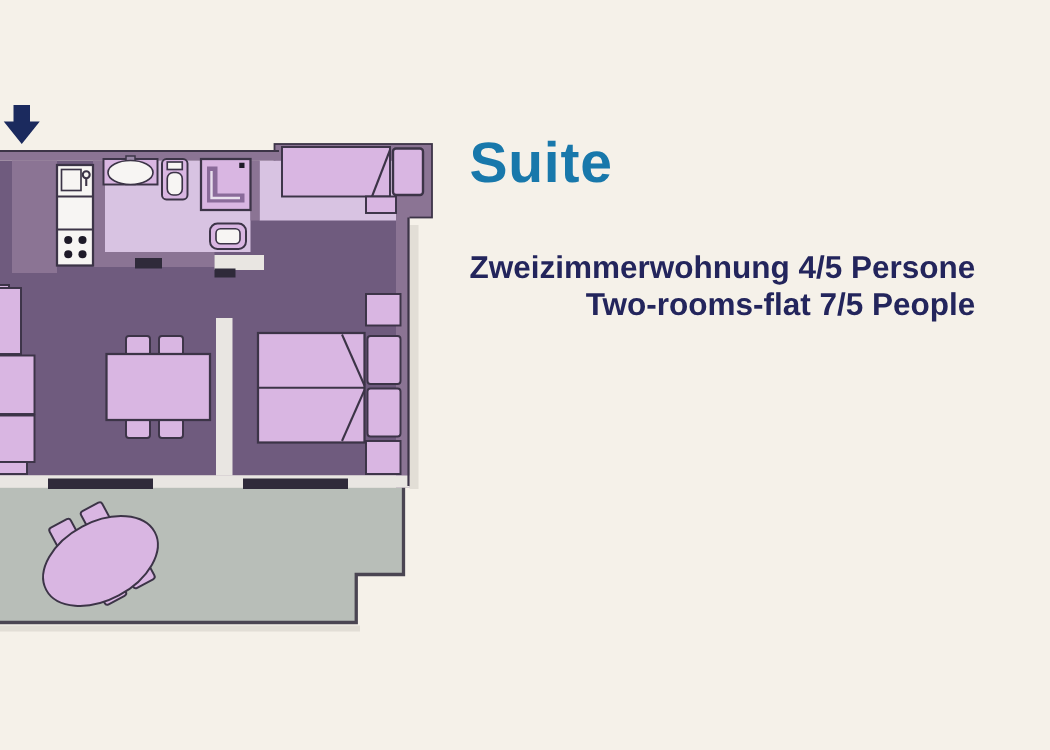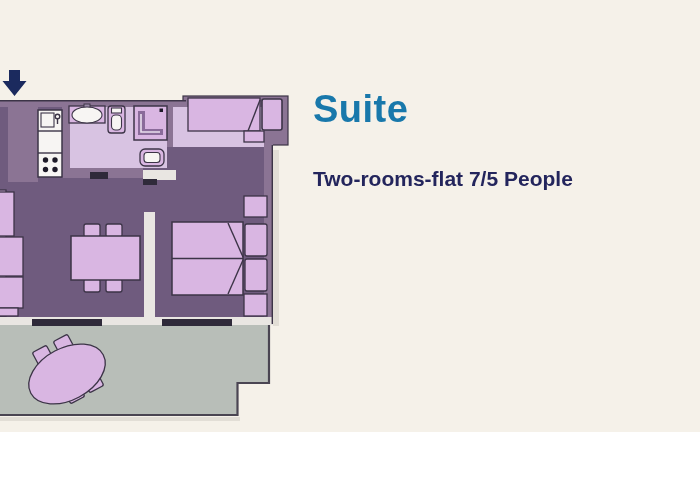--- a/index.html
+++ b/index.html
@@ -1,17 +1,17 @@
 <!DOCTYPE html>
 <html style="--background: #f5f1e9; --title: #1878ab; --text: #23255c; --wall: #8b7494; --floor: #6f5b7e; --bathroom-floor: #d8c3e2; --furniture: #d9b6e2; --terrace: #b8beb8; --terrace-outline: #4a4552; --outline: #3c3447; --inner-wall: #e9e6e2; --door: #2f2a3a; --fixture: #f7f5f3; --arrow: #1b2a5e;"><head>
 <meta charset="utf-8">
 <style>
   html,body{margin:0;padding:0;}
   body{width:700px;height:500px;overflow:hidden;font-family:"Liberation Sans",sans-serif;}
-  .page{position:relative;width:700px;height:432px;background:var(--background,#f5f1e9);overflow:hidden;text-align:right;}
+  .page{position:relative;width:700px;height:500px;background:var(--background,#f5f1e9);overflow:hidden;text-align:right;}
   .plan{position:absolute;left:0;top:60px;width:300px;height:365px;}
   .title{position:absolute;left:313px;top:90px;margin:0;font-size:38px;line-height:38px;font-weight:bold;letter-spacing:.5px;color:var(--title,#1878ab);white-space:nowrap;}
   .desc{position:absolute;left:313px;top:166px;font-size:21px;line-height:25px;font-weight:bold;color:var(--text,#23255c);white-space:nowrap;}
   
   .wall{fill:var(--wall);}
   .floor{fill:var(--floor);}
   .bath{fill:var(--bathroom-floor);}
   .inwall{fill:var(--inner-wall);}
   .door{fill:var(--door);}
   .furn{fill:var(--furniture);stroke:var(--outline);stroke-width:1.3;}
@@ -132,16 +132,17 @@
       <rect class="furn" x="245" y="224" width="22" height="32" rx="2"></rect>
       <rect class="furn" x="245" y="259" width="22" height="32" rx="2"></rect>
     </g>
 
     <polygon points="9,70 20,70 20,81 26.5,81 14.5,96 2.5,81 9,81" style="fill:var(--arrow)"></polygon>
   </svg>
 
   <h1 class="title">Suite</h1>
 
   <div class="desc">
+    <div>Zweizimmerwohnung 4/5 Persone</div>
     <div>Two-rooms-flat 7/5 People</div>
   </div>
 
 </div>
 
 </body></html>

